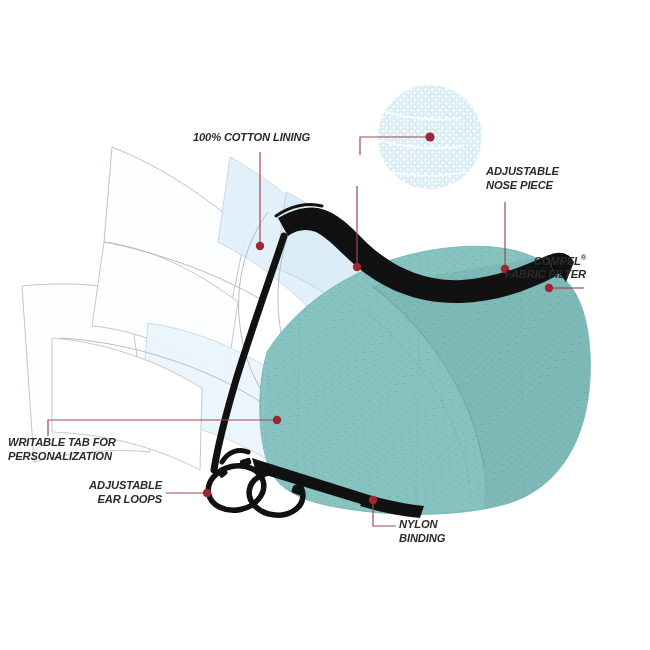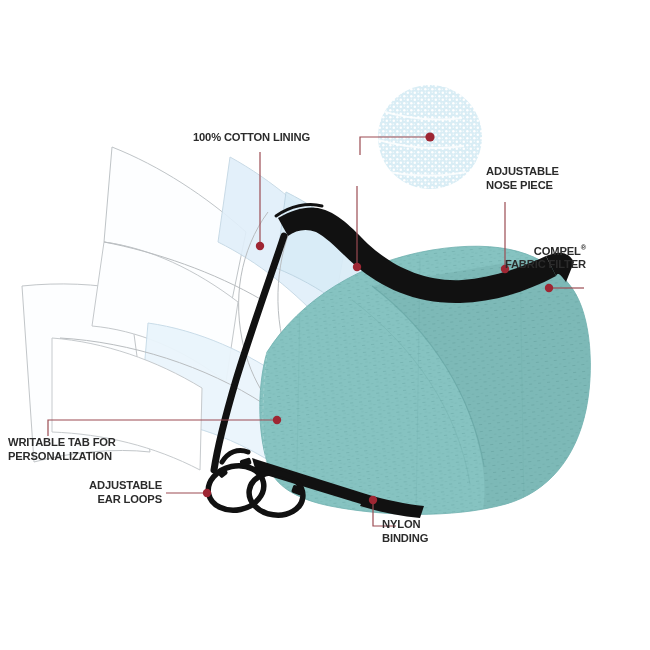--- a/index.html
+++ b/index.html
@@ -1,21 +1,21 @@
 <!DOCTYPE html>
 <html><head>
 <meta charset="utf-8">
 <style>
   html,body{margin:0;padding:0;background:#ffffff;}
   body{
     width:650px;height:650px;
     font-family:"Liberation Sans","DejaVu Sans",sans-serif;
     overflow:hidden;position:relative;
   }
-  #stage{position:absolute;inset:0;width:650px;height:650px;}
+  #stage{position:absolute;inset:0;width:650px;height:650px;font-style:italic;}
   svg.diagram{position:absolute;left:0;top:0;width:650px;height:650px;display:block;}
 
   .lbl{
     position:absolute;
     font-family:"Liberation Sans","DejaVu Sans",sans-serif;
     font-size:11.2px;
     letter-spacing:-0.15px;
     line-height:13.5px;
     color:#2b2b2b;
     font-weight:600;
@@ -197,24 +197,24 @@
       <circle cx="373" cy="500" r="4.2"></circle>
     </g>
   </svg>
 
   <div class="lbl r" style="left:110px;top:131px;width:200px;">100% COTTON LINING</div>
 
 
   <div class="lbl l" style="left:486px;top:165px;width:140px;">ADJUSTABLE
 NOSE PIECE</div>
 
-  <div class="lbl r" style="left:466px;top:241px;width:120px;"><span>COMPEL</span><span class="reg">®</span><br><span>FABRIC FILTER</span></div>
+  <div class="lbl r" style="left:466px;top:251px;width:120px;"><span>COMPEL</span><span class="reg">®</span><br><span>FABRIC FILTER</span></div>
 
   <div class="lbl l" style="left:8px;top:436px;width:180px;">WRITABLE TAB FOR
 PERSONALIZATION</div>
 
   <div class="lbl r" style="left:40px;top:479px;width:122px;">ADJUSTABLE
 EAR LOOPS</div>
 
-  <div class="lbl l" style="left:382px;top:518px;width:120px;">NYLON
+  <div class="lbl l" style="left:399px;top:518px;width:120px;">NYLON
 BINDING</div>
 
 </div>
 
 </body></html>

